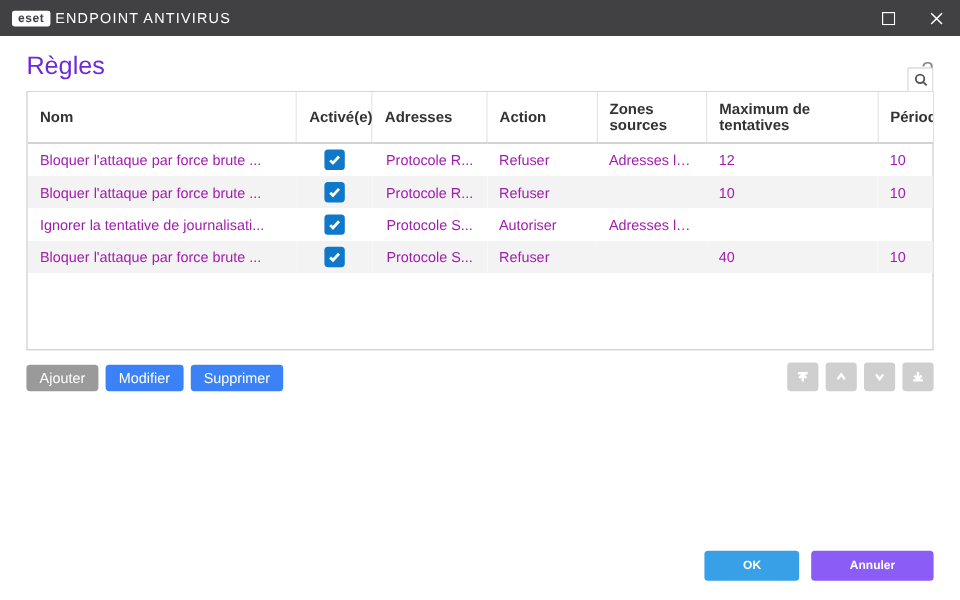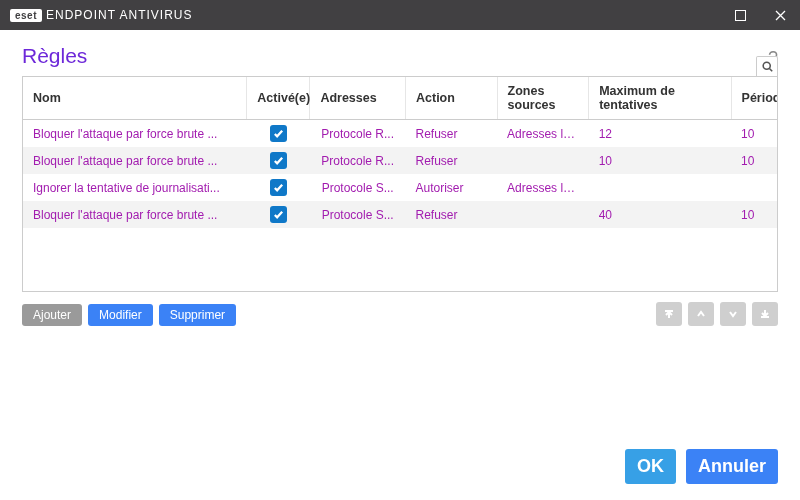--- a/index.html
+++ b/index.html
@@ -41,23 +41,23 @@
 .rules-table td.col-active { text-align: center; }
 
 .actions-row { display: flex; align-items: flex-end; gap: 6px; margin-top: 10px; }
 .actions-row .spacer { flex: 1; }
 .btn-small { font-size: 12px; padding: 4px 11px; border: none; border-radius: 3px; background: #3b82f6; color: #fff; cursor: not-allowed; }
 .btn-small.primary-small { background: #9a9a9a; cursor: pointer; }
 .move-btn { width: 26px; height: 24px; background: #cfcfcf; border: none; border-radius: 3px; display: inline-flex; align-items: center; justify-content: center; cursor: not-allowed; }
 .move-btn svg { stroke: #fff; fill: none; stroke-width: 2; }
 
 .footer { flex: 1; display: flex; align-items: flex-end; justify-content: flex-end; gap: 10px; padding-bottom: 16px; }
-.btn { font-size: 18px; padding: 7px 12px; border: none; border-radius: 3px; cursor: pointer; font-weight: 600; }
+.btn { font-size: 10px; padding: 7px 32px; border: none; border-radius: 3px; cursor: pointer; font-weight: 600; }
 .btn-primary { background: #37a0e6; color: #fff; }
-.btn-secondary { background: #3b82f6; color: #fff; }
+.btn-secondary { background: #8b5cf6; color: #fff; }
 
 
 .table-scroll::-webkit-scrollbar { height: 10px; }
 .table-scroll::-webkit-scrollbar-track { background: #f0f0f0; }
 .table-scroll::-webkit-scrollbar-thumb { background: #ccc; border-radius: 5px; }
 </style>
 </head>
 <body>
 
 <div class="titlebar">

